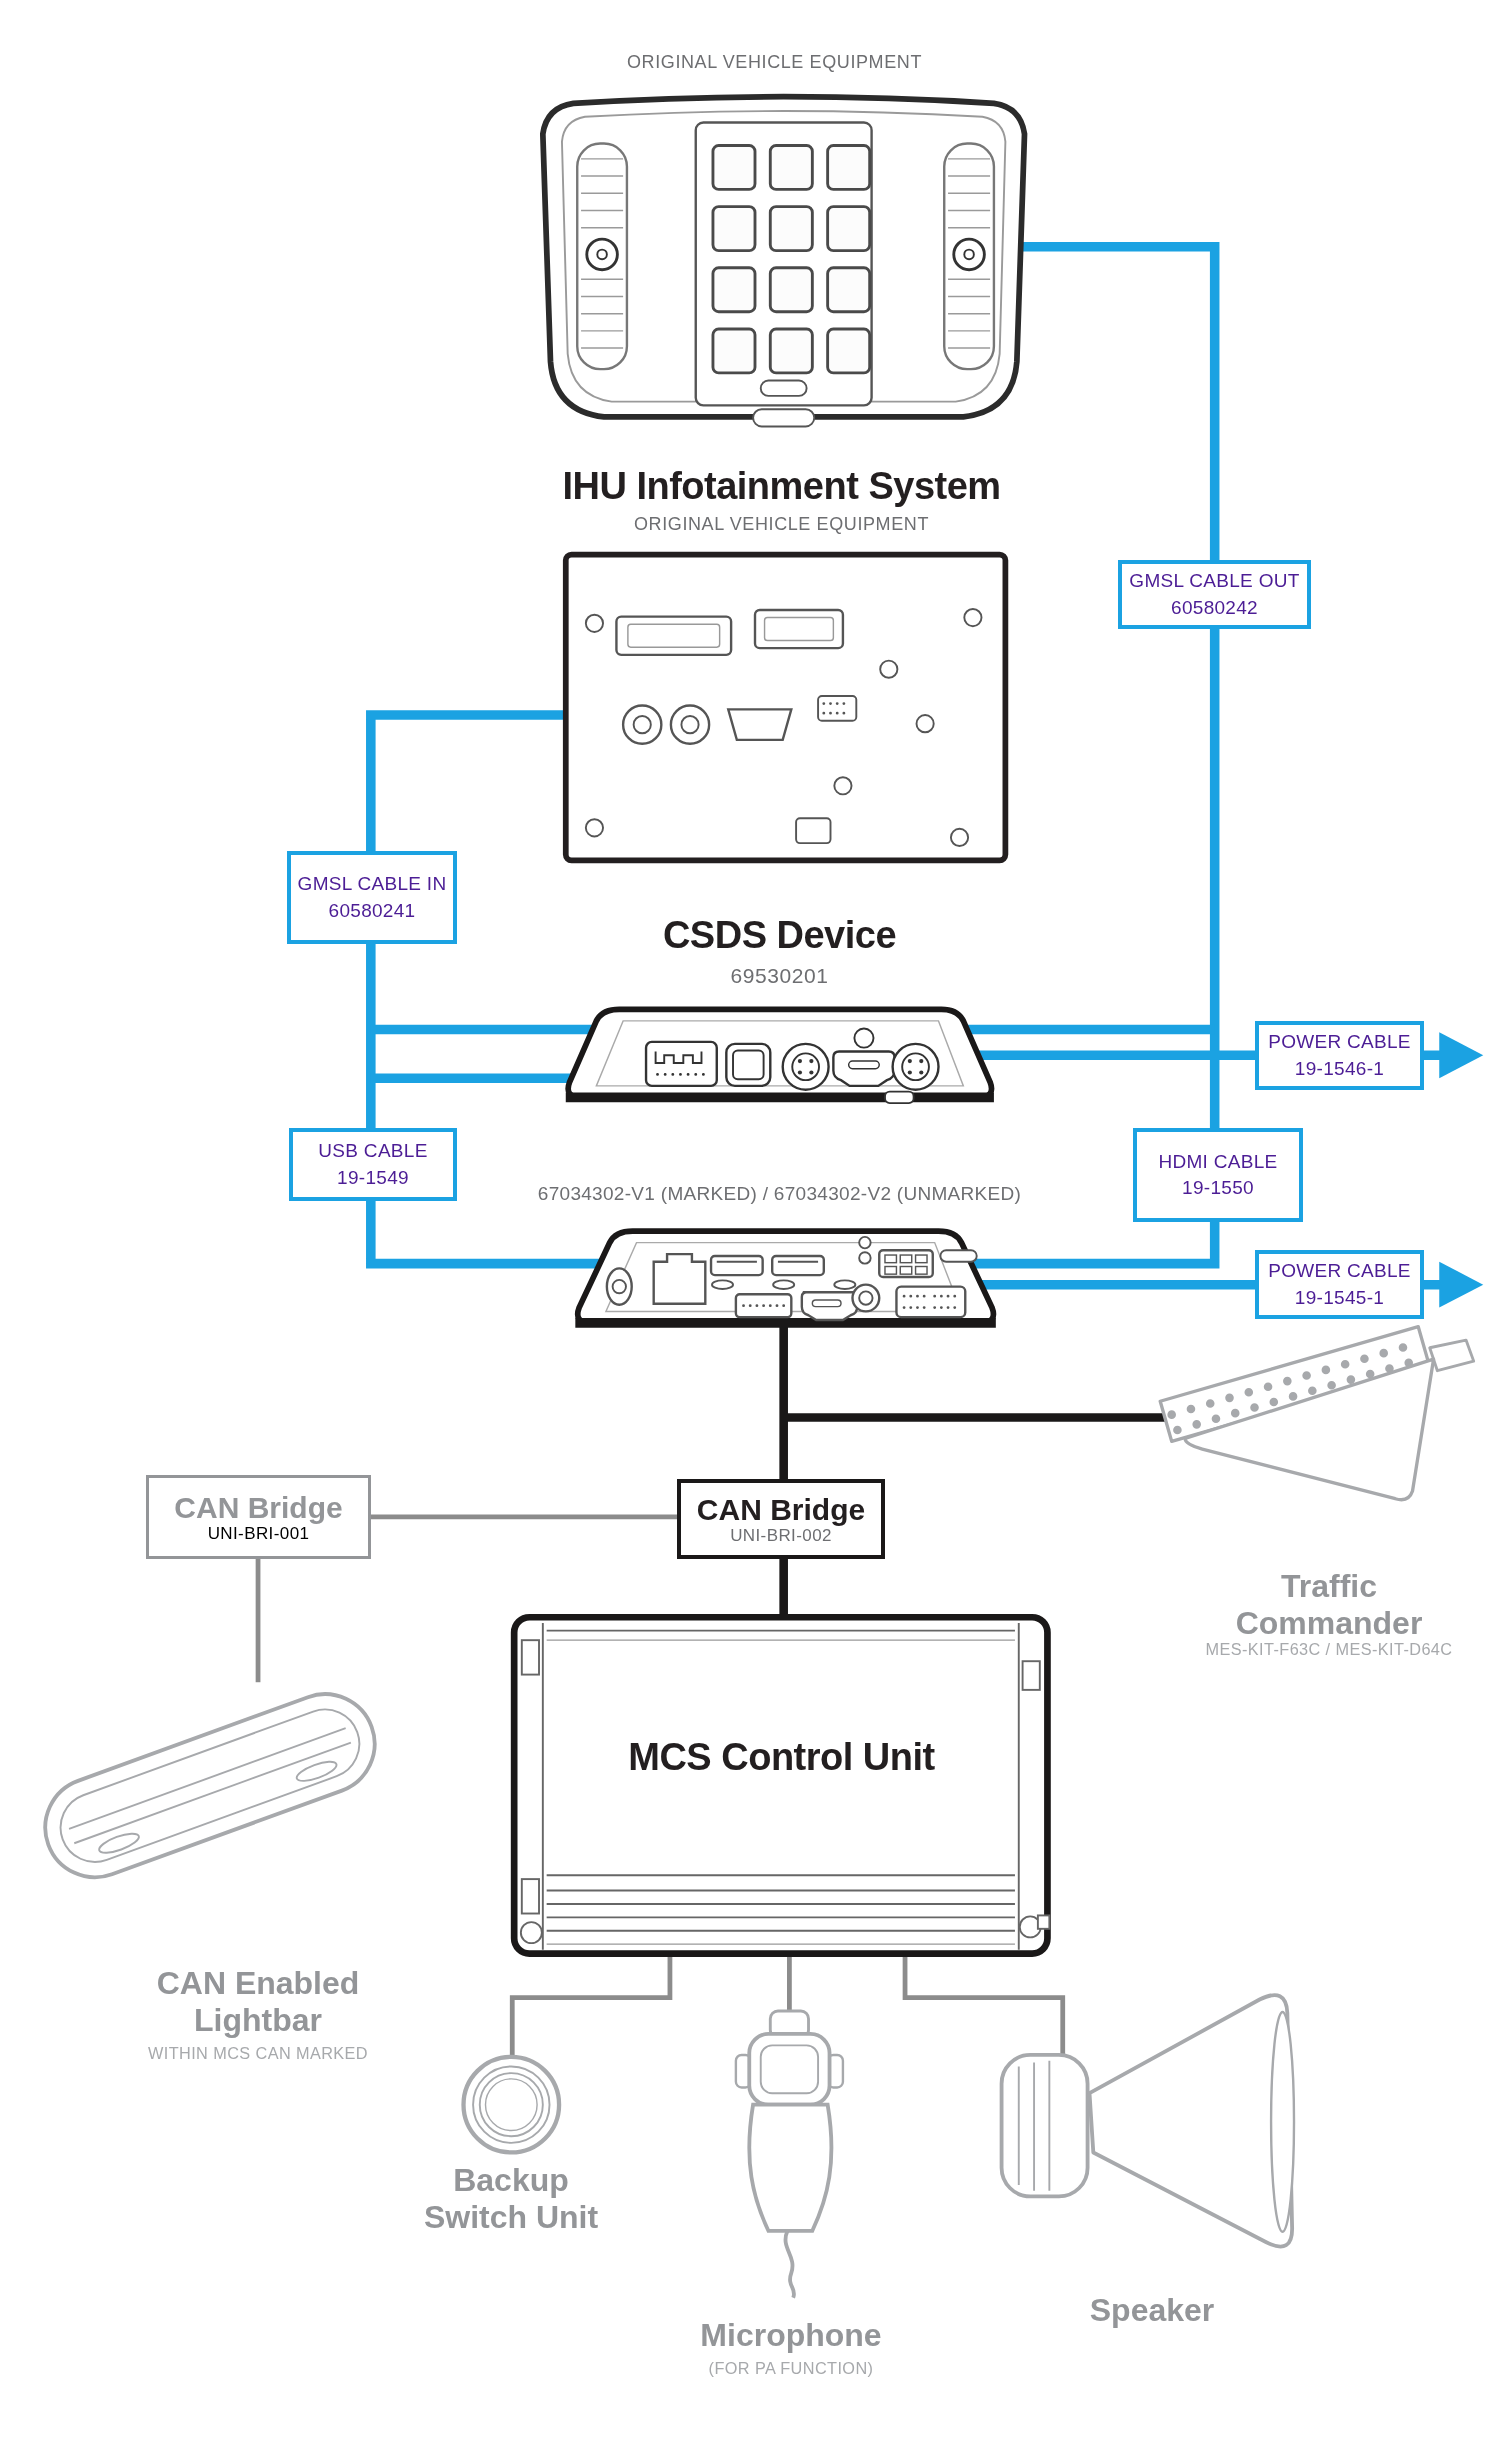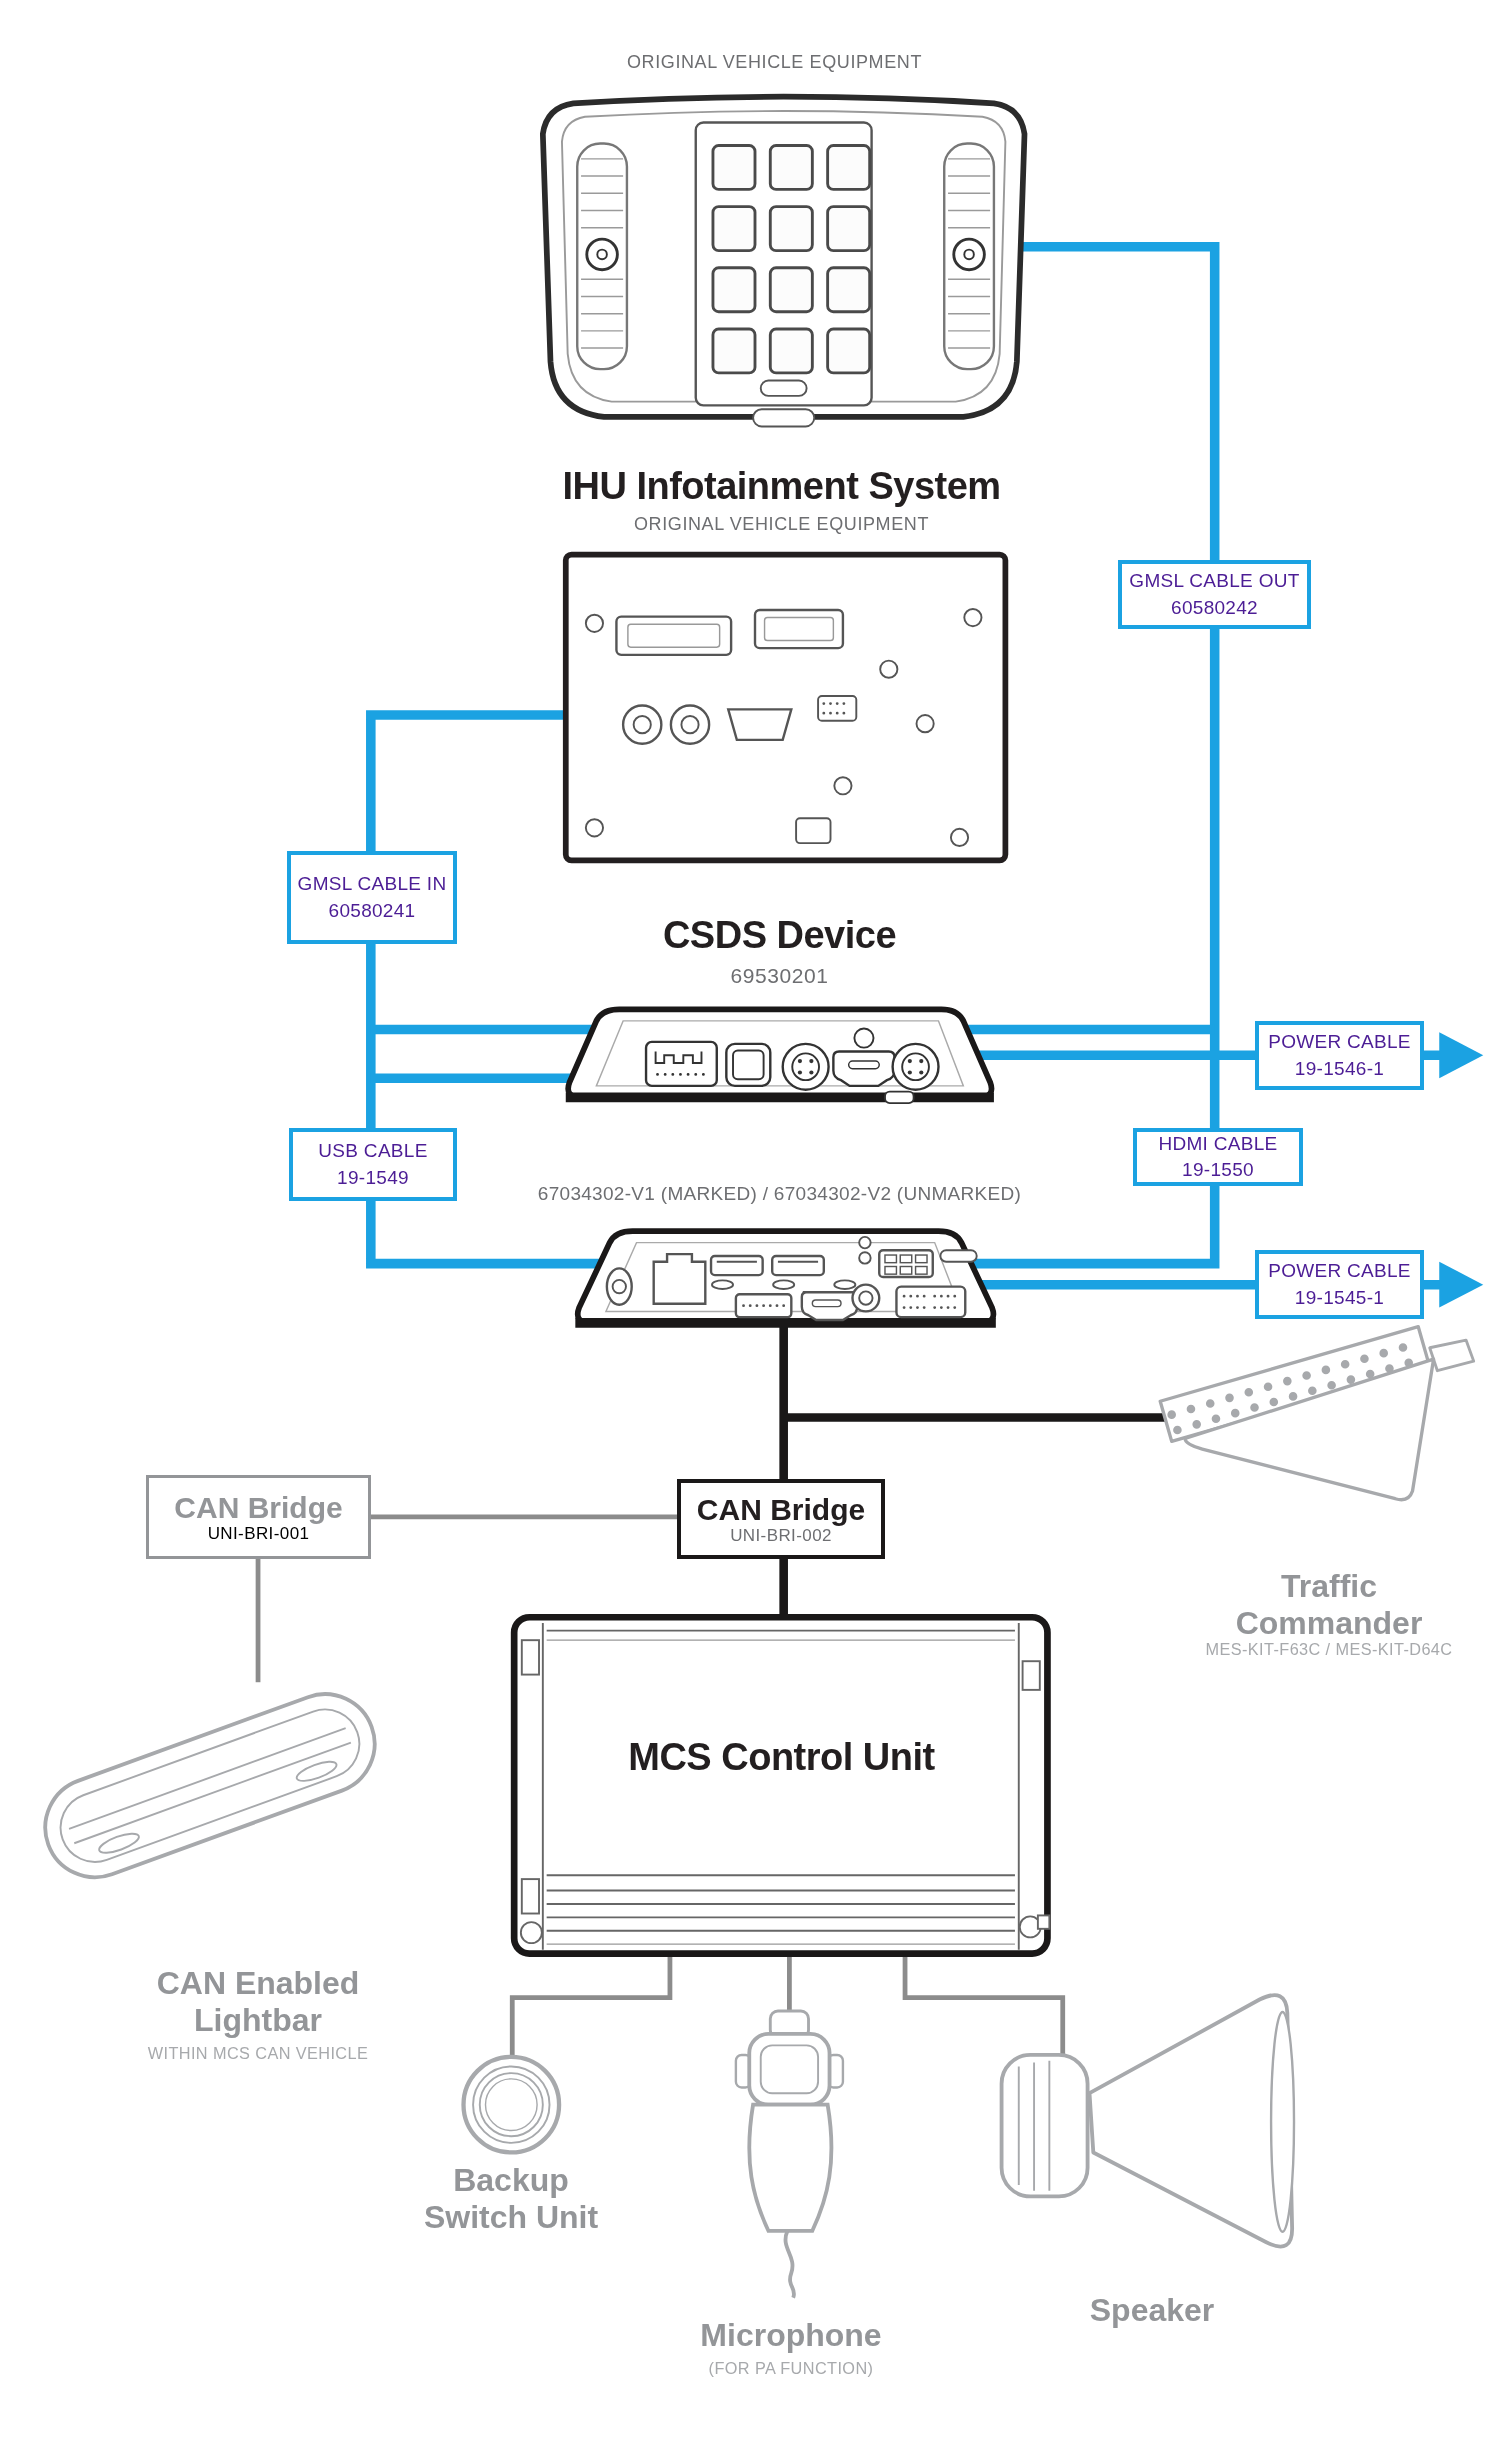--- a/index.html
+++ b/index.html
@@ -266,21 +266,21 @@
   <span>60580241</span>
 </div>
 <div class="abs cable-box" style="left:1255px;top:1021px;width:169px;height:69px;">
   <span>POWER CABLE</span>
   <span>19-1546-1</span>
 </div>
 <div class="abs cable-box" style="left:289px;top:1128px;width:168px;height:73px;">
   <span>USB CABLE</span>
   <span>19-1549</span>
 </div>
-<div class="abs cable-box" style="left:1133px;top:1128px;width:170px;height:58px;text-align:right;">
+<div class="abs cable-box" style="left:1133px;top:1128px;width:170px;height:94px;text-align:right;">
   <span>HDMI CABLE</span>
   <span>19-1550</span>
 </div>
 <div class="abs cable-box" style="left:1255px;top:1250px;width:169px;height:69px;">
   <span>POWER CABLE</span>
   <span>19-1545-1</span>
 </div>
 
 <div class="abs bridge bridge-1" style="left:146px;top:1475px;width:225px;height:84px;">
   <span class="b-t">CAN Bridge</span>
@@ -296,21 +296,21 @@
   <span>Commander</span>
 </div>
 <div class="abs ctr g-sub" style="left:1138px;top:1640px;width:382px;">MES-KIT-F63C / MES-KIT-D64C</div>
 
 <div class="abs ctr title" style="left:399px;top:1736px;width:765px;">MCS Control Unit</div>
 
 <div class="abs ctr g-title" style="left:67px;top:1965px;width:382px;">
   <span>CAN Enabled</span>
   <span>Lightbar</span>
 </div>
-<div class="abs ctr g-sub" style="left:67px;top:2044px;width:382px;">WITHIN MCS CAN VEHICLE</div>
+<div class="abs ctr g-sub" style="left:67px;top:2044px;width:382px;">WITHIN MCS CAN MARKED</div>
 
 <div class="abs ctr g-title" style="left:320px;top:2162px;width:382px;">
   <span>Backup</span>
   <span>Switch Unit</span>
 </div>
 
 <div class="abs ctr g-title" style="left:600px;top:2317px;width:382px;">Microphone</div>
 <div class="abs ctr g-sub" style="left:600px;top:2359px;width:382px;">(FOR PA FUNCTION)</div>
 
 <div class="abs ctr g-title" style="left:961px;top:2292px;width:382px;">Speaker</div>

